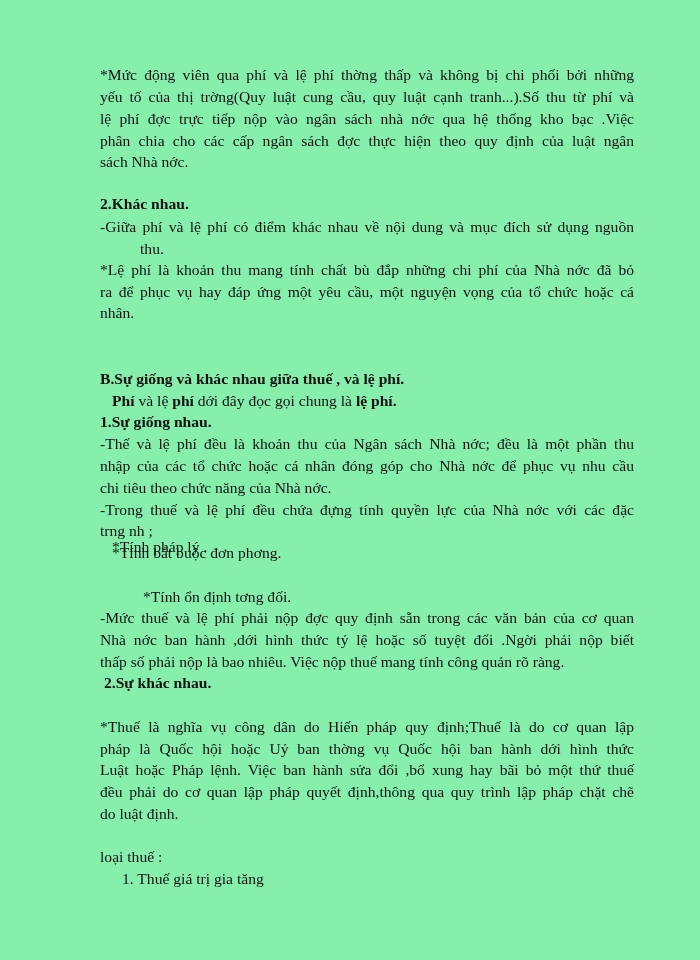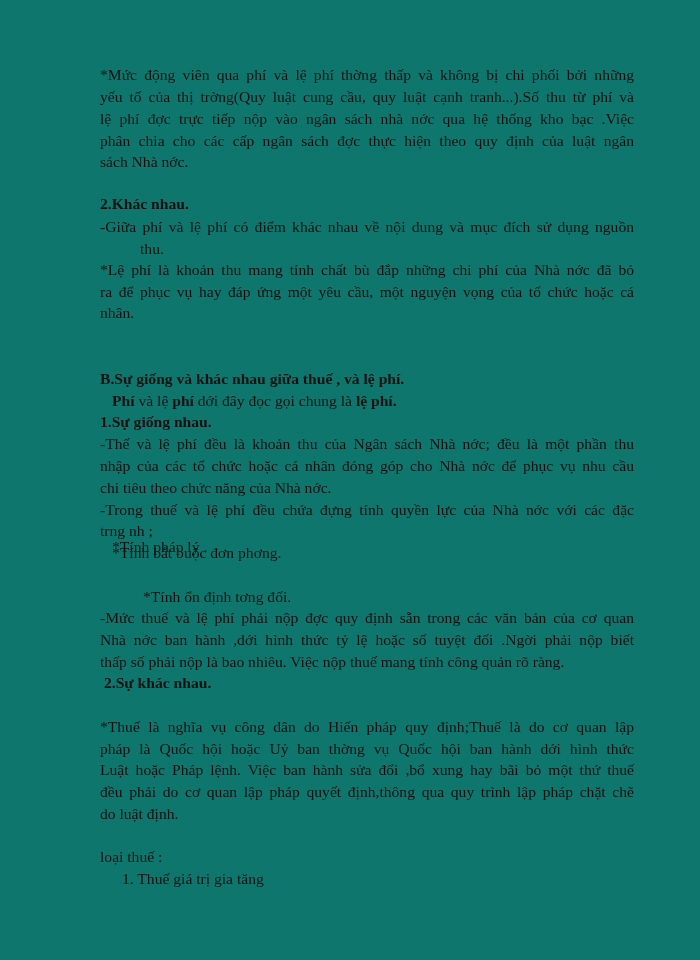--- a/index.html
+++ b/index.html
@@ -1,18 +1,18 @@
 <!DOCTYPE html>
 <html><head>
 <meta charset="utf-8">
 <style>
   html, body { margin: 0; padding: 0; background: #ffffff; }
   body { width: 700px; height: 960px; position: relative; overflow: hidden;
          font-family: "Liberation Serif", "DejaVu Serif", serif; color: #111; }
-  .page { position: absolute; left: 0; top: 0; width: 700px; height: 960px; background: #0f766e; }
+  .page { position: absolute; left: 0; top: 0; width: 700px; height: 960px; background: #86efac; }
   .ln { position: absolute; left: 100px; width: 534px; height: 22px; line-height: 22px;
         font-size: 15.6px; white-space: nowrap; }
   .just { text-align: justify; text-align-last: justify; }
   .b { font-weight: bold; }
   .ind1 { left: 104px; width: 530px; }
   .ind2 { left: 112px; width: 522px; }
   .ind3 { left: 122px; }
 </style>
 </head>
 <body>

